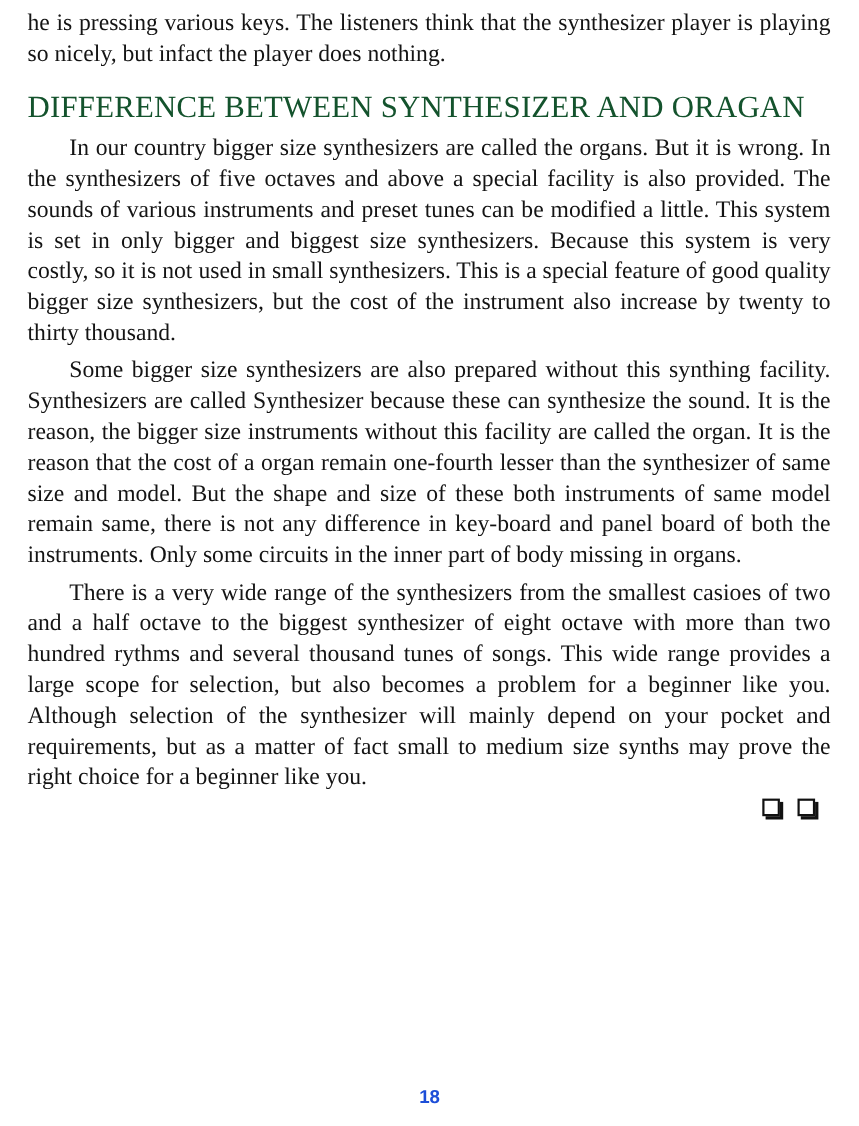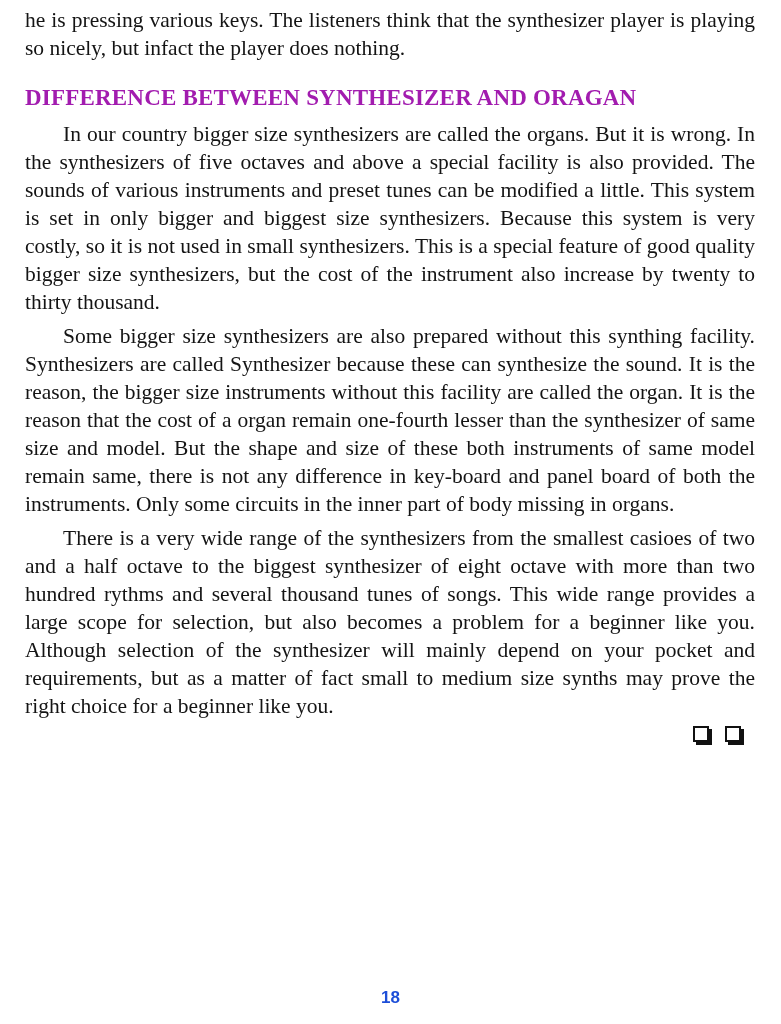--- a/index.html
+++ b/index.html
@@ -27,25 +27,25 @@
     color: #141414;
   }
   p.continuation {
     text-indent: 0;
   }
   p.indented {
     text-indent: 38px;
   }
   h1.section-heading {
     margin: 21px 0 7px 0;
-    font-size: 23px;
+    font-size: 28px;
     line-height: 30px;
-    font-weight: bold;
+    font-weight: normal;
     letter-spacing: 0.2px;
-    color: #a21caf;
+    color: #14532d;
     font-family: "Liberation Serif", serif;
     white-space: nowrap;
   }
   .end-marker-row {
     text-align: right;
     margin: 6px 14px 0 0;
     height: 20px;
   }
   .shadow-square {
     display: inline-block;

